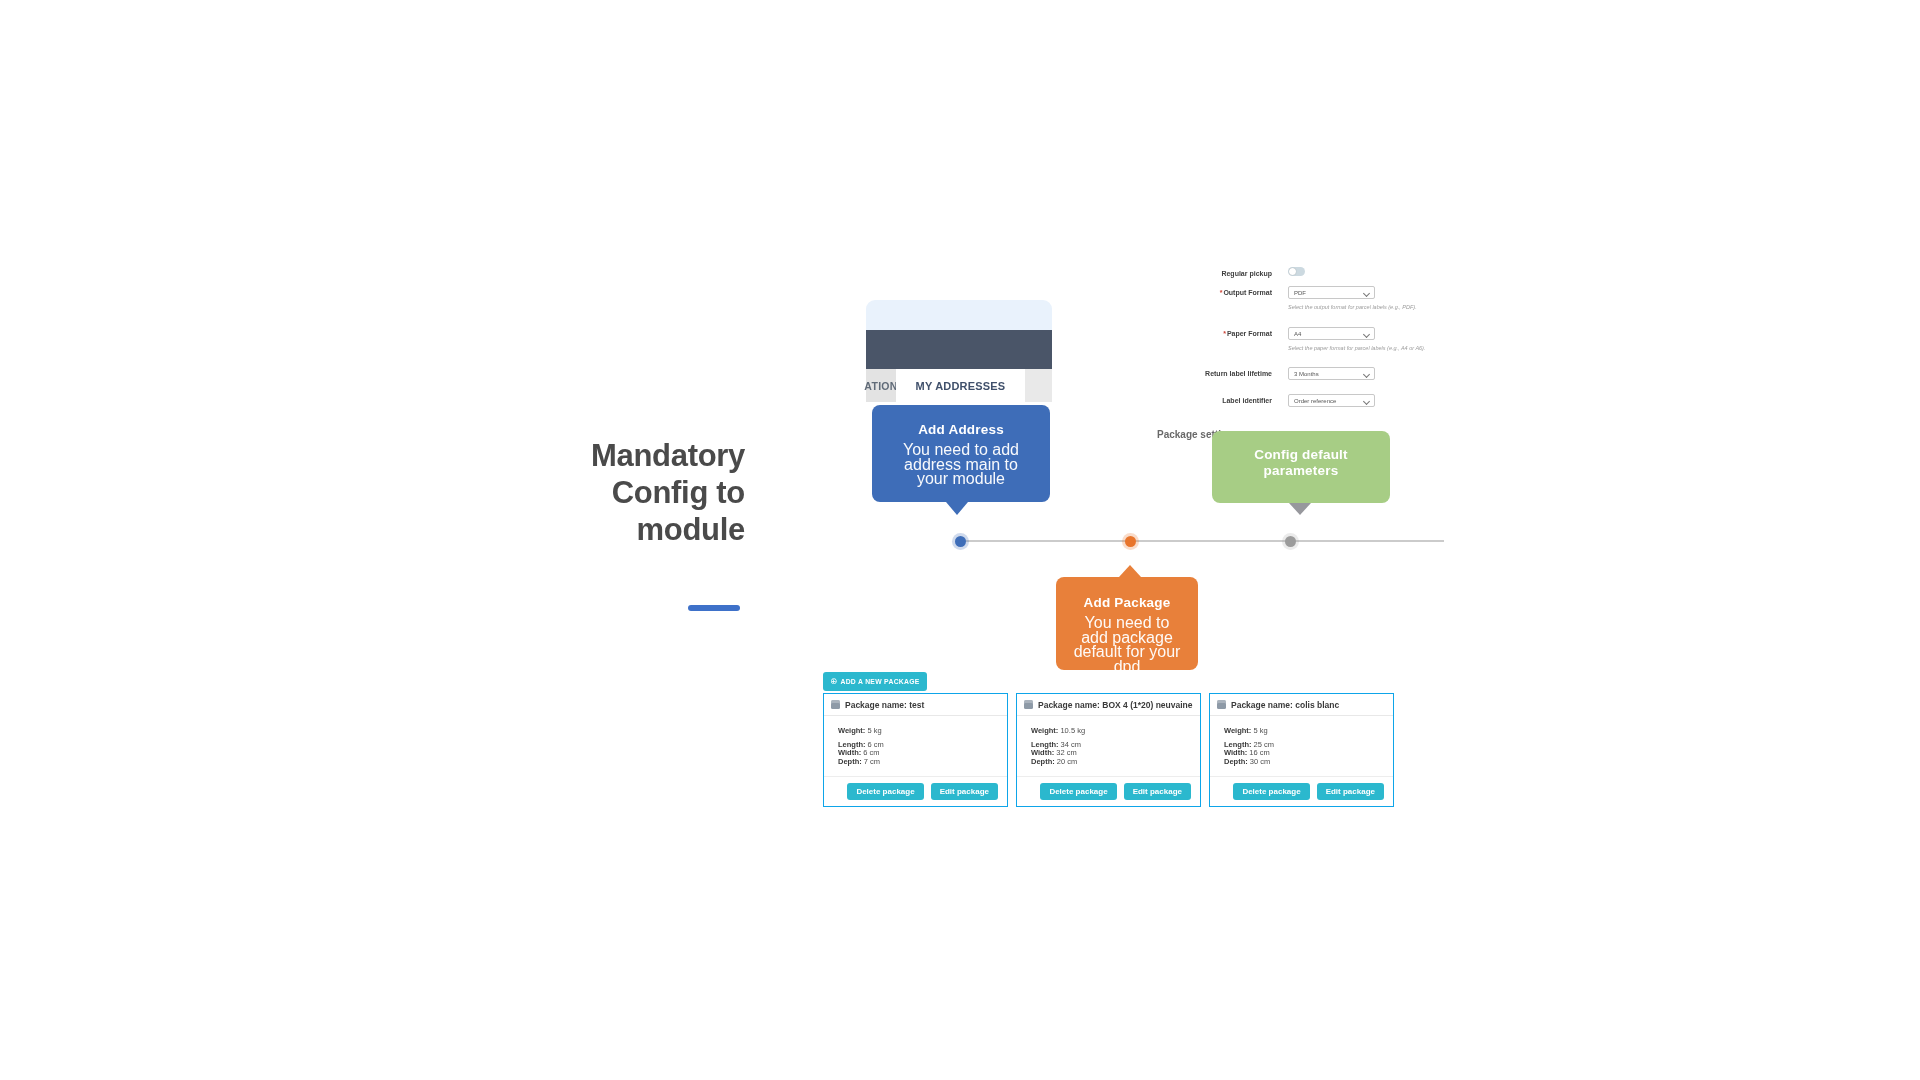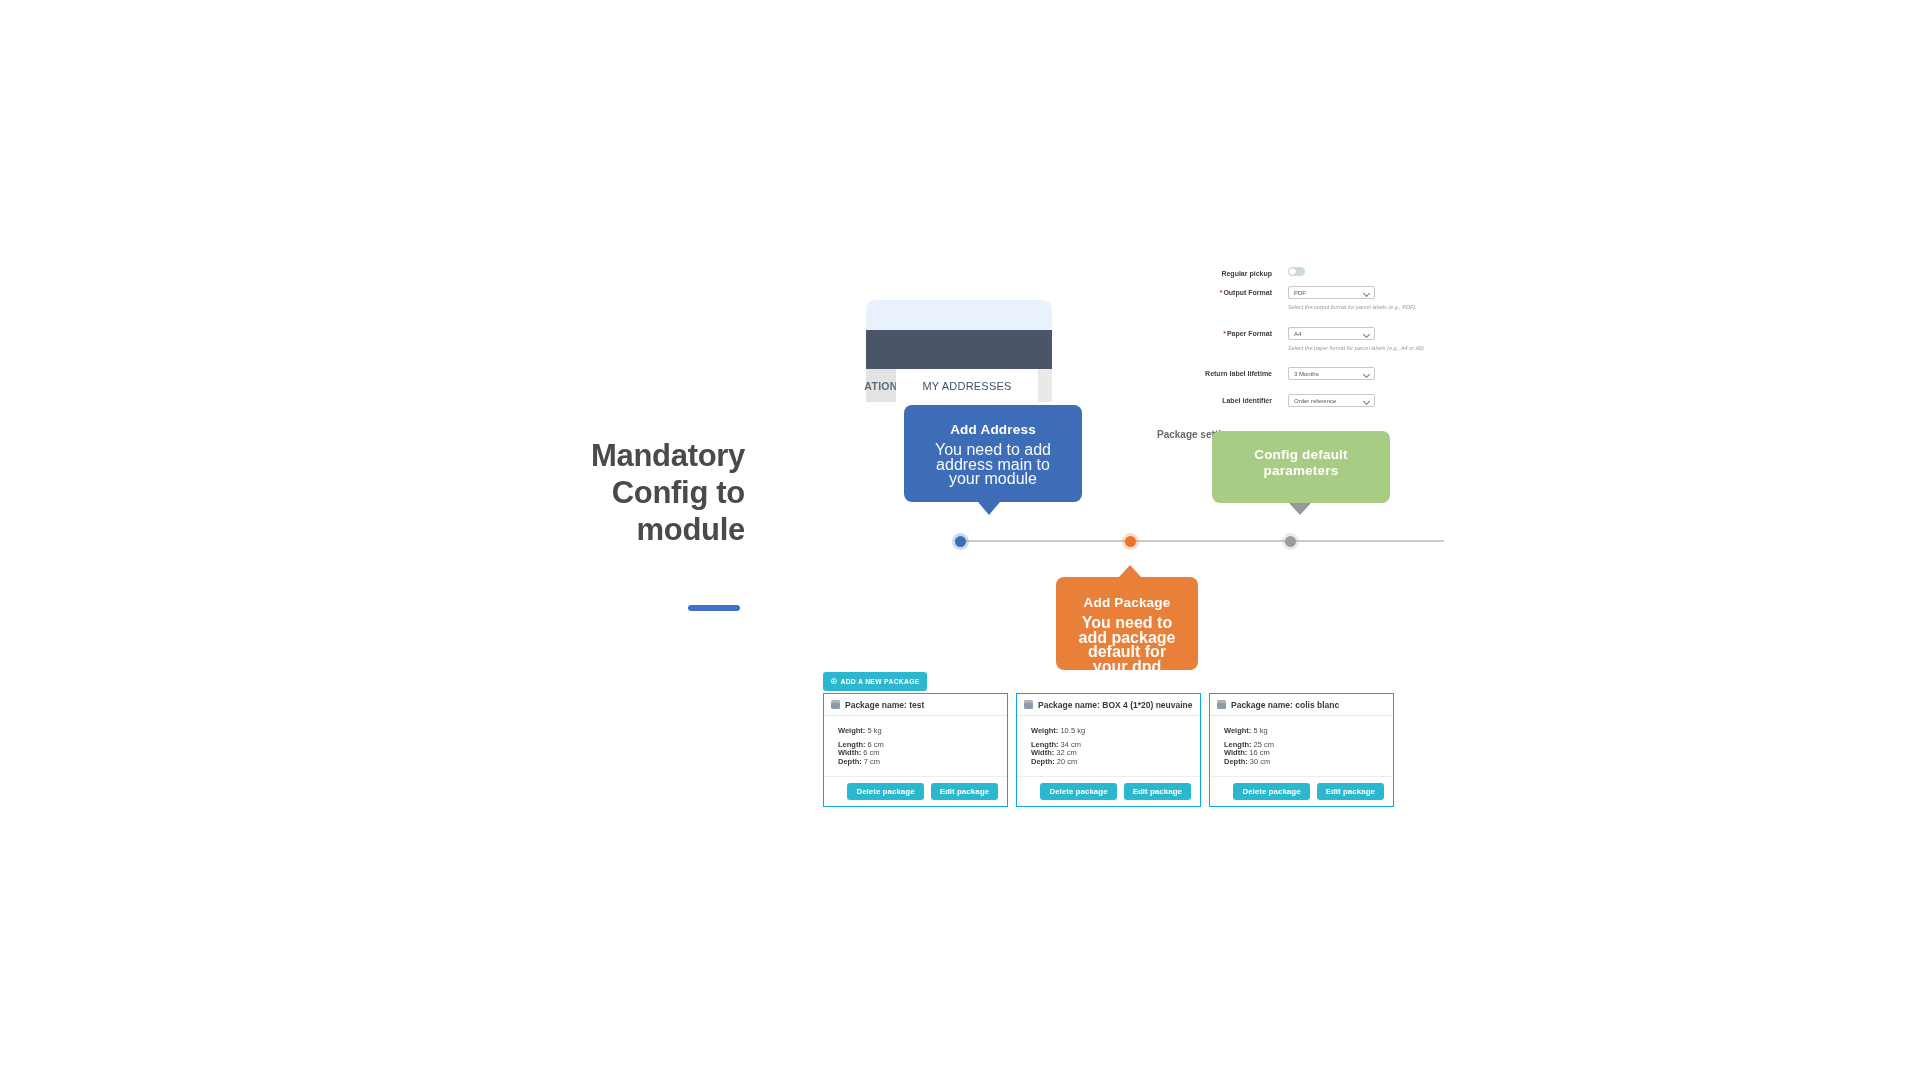--- a/index.html
+++ b/index.html
@@ -27,39 +27,39 @@
   .partial-heading{position:absolute;left:1157px;top:429px;font-size:10px;font-weight:bold;
                    color:#4e4e4e;opacity:.85;z-index:2;white-space:nowrap;}
 
   
   .address-panel{position:absolute;left:866px;top:300px;width:186px;z-index:2;}
   .panel-top{height:30px;background:#e9f2fc;border-radius:9px 9px 0 0;}
   .panel-navy{height:39px;background:#4a5568;}
   .tabs{display:flex;height:33px;}
   .tab{display:flex;align-items:center;justify-content:center;box-sizing:border-box;}
   .tab-partial{width:30px;background:#e3e3e3;color:#606b78;font-size:10.5px;font-weight:600;letter-spacing:.3px;}
-  .tab-active{width:142px;background:#fff;color:#40506b;font-size:11px;font-weight:400;letter-spacing:.2px;}
+  .tab-active{width:129px;background:#fff;color:#40506b;font-size:11px;font-weight:700;letter-spacing:.2px;}
   .tab-sliver{flex:1;background:#e9e9e9;}
 
   
   .callout{position:absolute;border-radius:8px;color:#fff;text-align:center;z-index:3;}
   .callout .c-title{font-weight:bold;font-size:13.5px;letter-spacing:.2px;}
   .callout .c-body{font-size:16px;line-height:14.5px;margin-top:6px;opacity:.96;}
-  .co-blue{left:872px;top:405px;width:178px;height:97px;background:#3e6db8;margin-left:32px;}
+  .co-blue{left:872px;top:405px;width:178px;height:97px;background:#3e6db8;}
   .co-blue .c-title{margin-top:17px;}
   .co-blue .c-body{padding:0 18px;}
   .ptr-down-blue{position:absolute;left:74px;top:97px;width:0;height:0;
     border-left:11px solid transparent;border-right:11px solid transparent;border-top:13px solid #3e6db8;}
   .co-green{left:1212px;top:431px;width:178px;height:72px;background:#a7cd85;}
   .co-green .c-title{padding:16px 30px 0;line-height:16px;}
   .ptr-down-gray{position:absolute;left:77px;top:72px;width:0;height:0;
     border-left:11px solid transparent;border-right:11px solid transparent;border-top:12px solid #97989d;}
   .co-orange{left:1056px;top:577px;width:142px;height:93px;background:#e8803a;}
   .co-orange .c-title{margin-top:18px;}
-  .co-orange .c-body{padding:0 14px;font-weight:bold;}
+  .co-orange .c-body{padding:0 14px;}
   .ptr-up-orange{position:absolute;left:63px;top:-12px;width:0;height:0;
     border-left:11px solid transparent;border-right:11px solid transparent;border-bottom:12px solid #e8803a;}
 
   
   .timeline-line{position:absolute;left:962px;top:540px;width:482px;height:2px;background:#cbcbcb;z-index:1;}
   .dot{position:absolute;top:536px;width:11px;height:11px;border-radius:50%;z-index:1;}
   .dot-blue{left:955px;background:#3e6db8;box-shadow:0 0 0 3px rgba(62,109,184,.25);}
   .dot-orange{left:1125px;background:#e8752c;box-shadow:0 0 0 3px rgba(232,117,44,.25);}
   .dot-gray{left:1285px;background:#9b9b9b;box-shadow:0 0 0 3px rgba(155,155,155,.2);}
 

